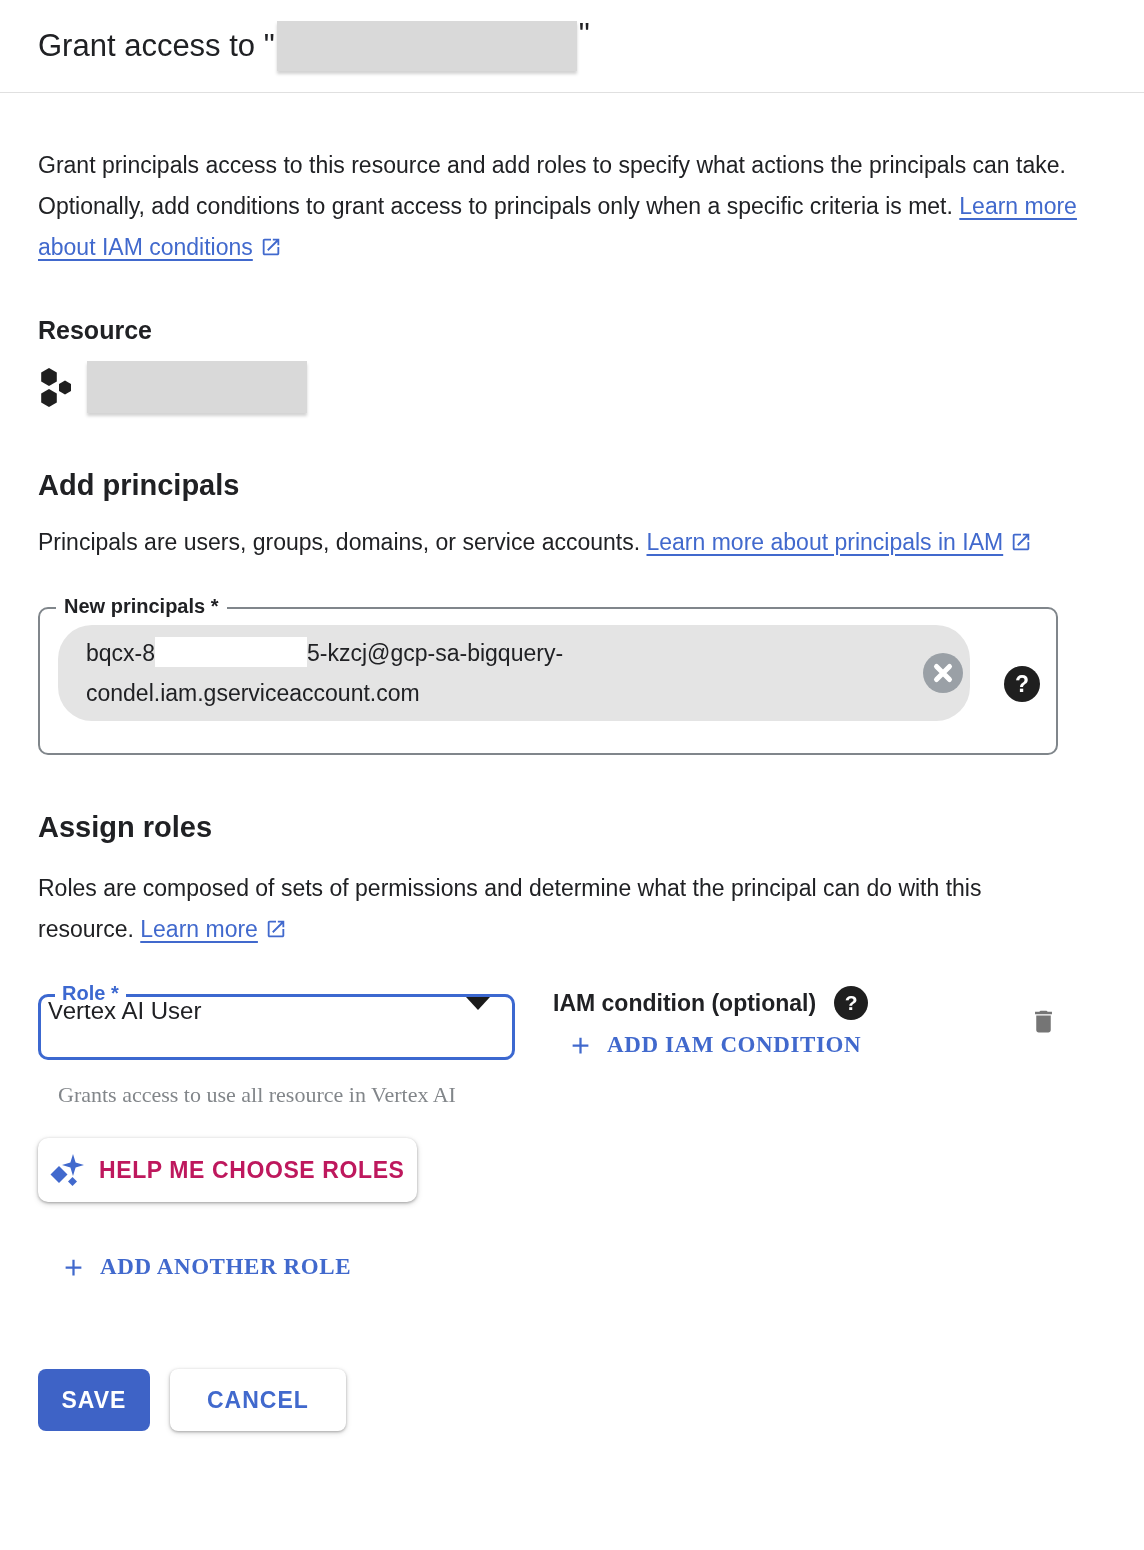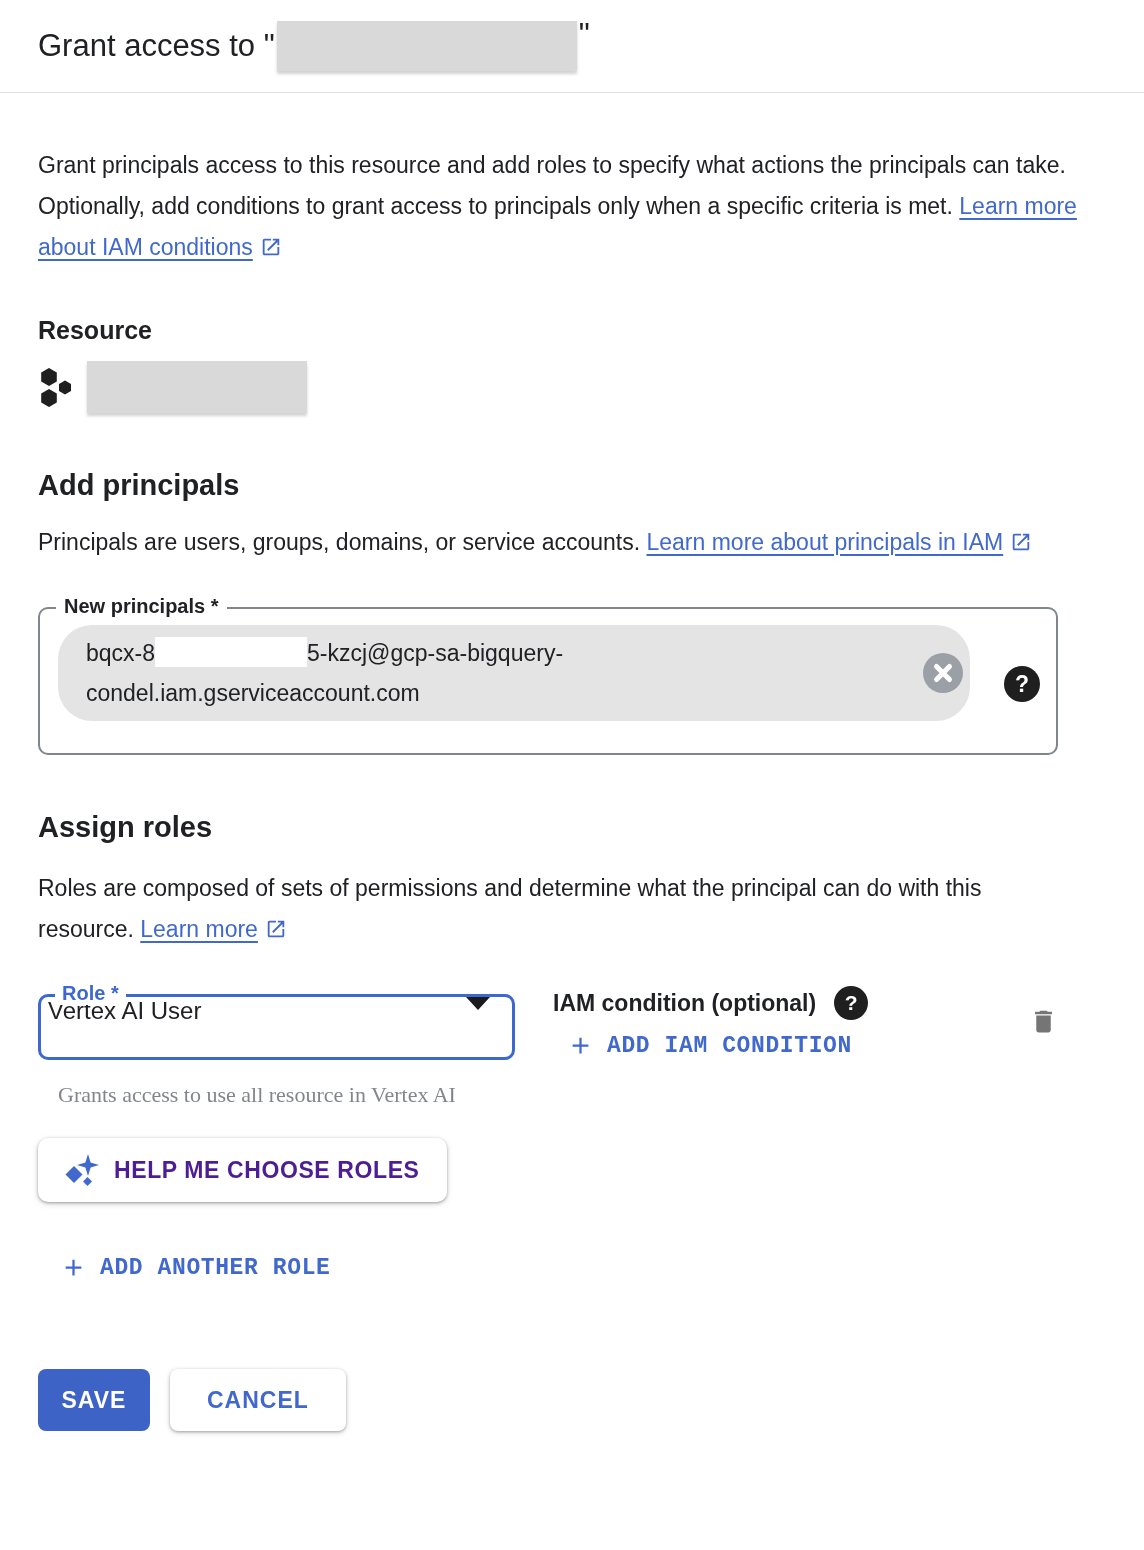--- a/index.html
+++ b/index.html
@@ -59,32 +59,32 @@
   .role-value { font-size:24px; }
   .caret { margin-left:auto; width:0; height:0; border-left:12px solid transparent;
     border-right:12px solid transparent; border-top:13px solid #1b1b1b; }
   .role-helper { margin:16px 0 0 20px; width:420px; font-size:22px; line-height:38px;
     color:#82868a;font-family:Liberation Serif, serif; }
 
   .cond-col { margin-left:38px; margin-top:-8px; }
   .cond-label-row { display:flex; align-items:center; gap:18px; font-size:23px;
     font-weight:700; }
   .cond-label-row .help-badge { width:34px; height:34px; font-size:21px; }
-  .text-btn { display:flex; align-items:center; gap:13px; color:#4169cd; font-size:23px;
+  .text-btn { display:flex; gap:13px; color:#4169cd; font-size:23px;
     font-weight:700; letter-spacing:0.6px; background:none; border:none; cursor:pointer;
-    font-family:Liberation Mono, monospace; }
+    font-family:Liberation Serif, serif; }
   .add-cond-btn { margin-top:12px; margin-left:14px; }
 
   .trash-btn { margin-left:auto; margin-right:8px; margin-top:12px; background:none;
     border:none; cursor:pointer; padding:0; }
 
   .help-roles-btn { margin-top:24px; display:inline-flex; align-items:center; gap:15px;
-    height:64px; padding:0 27px; background:#fff; border:none; border-radius:10px;
+    height:64px; padding:0 12px; background:#fff; border:none; border-radius:10px;
     box-shadow:0 1px 3px rgba(0,0,0,0.3), 0 2px 6px rgba(0,0,0,0.15);
-    color:#4c1d95; font-size:23px; font-weight:700; letter-spacing:0.6px; cursor:pointer;
+    color:#be185d; font-size:23px; font-weight:700; letter-spacing:0.6px; cursor:pointer;
     font-family:"Liberation Sans", sans-serif; }
 
   .add-role-btn { margin-top:52px; margin-left:22px; }
 
   .footer { margin-top:88px; display:flex; gap:20px; align-items:center; }
   .save-btn { width:112px; height:62px; background:#3e63c6; color:#fff; border:none;
     border-radius:8px; font-size:23px; font-weight:700; letter-spacing:1px;
     cursor:pointer; font-family:"Liberation Sans", sans-serif; }
   .cancel-btn { height:62px; padding:0 37px; background:#fff; color:#4169cd; border:none;
     border-radius:8px; box-shadow:0 1px 3px rgba(0,0,0,0.3), 0 2px 6px rgba(0,0,0,0.12);

